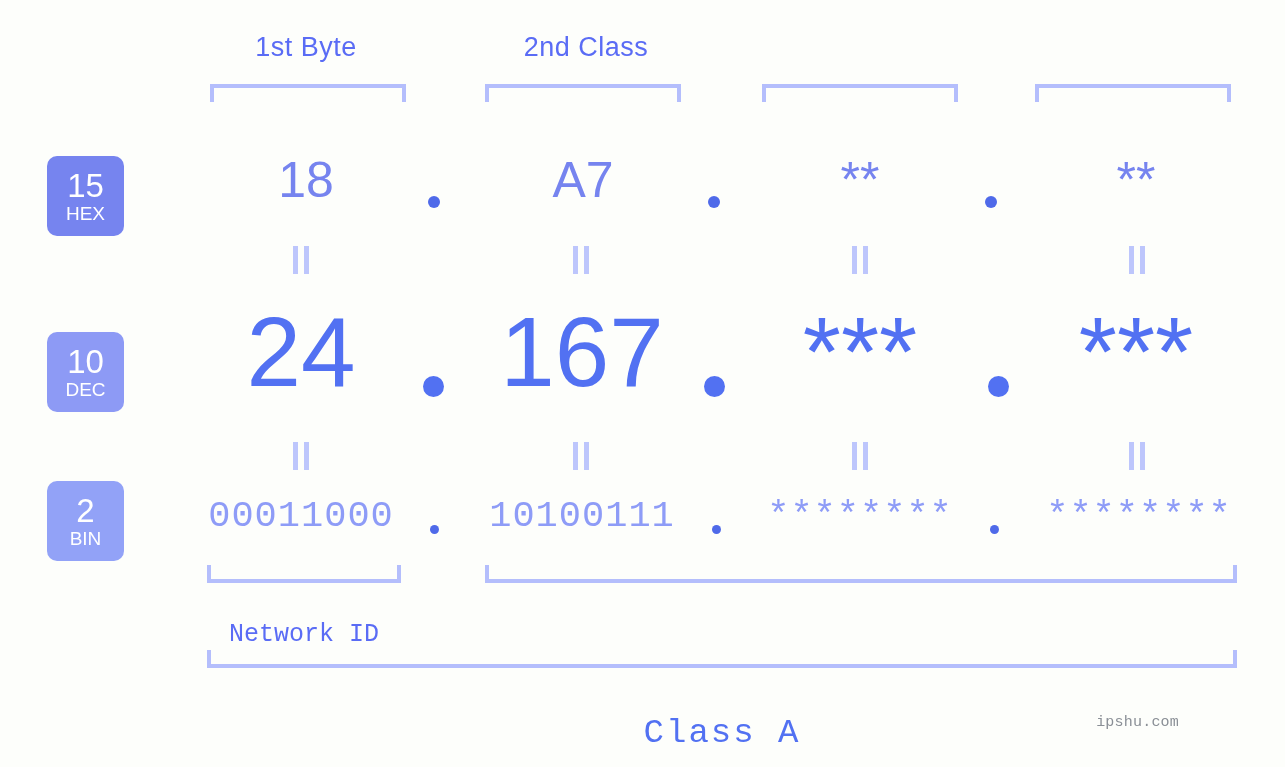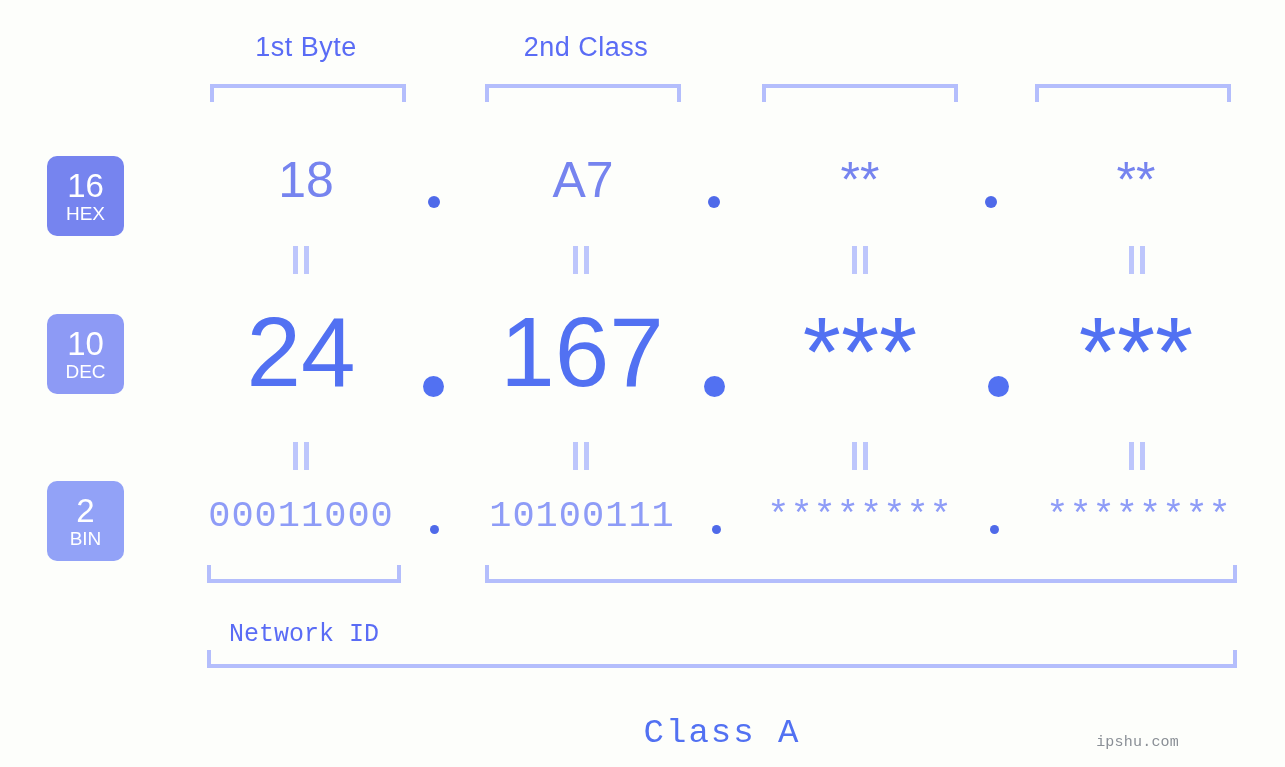--- a/index.html
+++ b/index.html
@@ -75,21 +75,21 @@
     font-weight: 400;
     font-family: "Liberation Sans", sans-serif;
   }
   .badge .nm {
     font-size: 19px;
     line-height: 21px;
     margin-top: 1px;
     font-family: "Liberation Sans", sans-serif;
   }
   .badge-hex { top: 156px; background: #7684ef; }
-  .badge-dec { top: 314px; background: #8d9af5; }
+  .badge-dec { top: 332px; background: #8d9af5; }
   .badge-bin { top: 481px; background: #92a2f7; }
 
   
   .val-cell {
     position: absolute;
     text-align: center;
     white-space: nowrap;
   }
 
   
@@ -180,42 +180,42 @@
     font-family: "Liberation Mono", monospace;
     letter-spacing: 2px;
     white-space: nowrap;
     margin-top: 21px;
   }
 
   
   .watermark {
     position: absolute;
     right: 17px;
-    bottom: 16px;
+    bottom: 36px;
     font-size: 15px;
     color: #8a8f96;
     font-family: "Liberation Mono", monospace;
     letter-spacing: 0.2px;
   }
 </style>
 </head>
 <body>
 
 <div class="canvas">
 
   <div class="byte-label" style="left:176px;">1st Byte</div>
   <div class="byte-label" style="left:456px;">2nd Class</div>
 
   <div class="bracket-top" style="left:210px; width:196px;"></div>
   <div class="bracket-top" style="left:485px; width:196px;"></div>
   <div class="bracket-top" style="left:762px; width:196px;"></div>
   <div class="bracket-top" style="left:1035px; width:196px;"></div>
 
   <div class="badge badge-hex">
-    <span class="num">16</span>
+    <span class="num">15</span>
     <span class="nm">HEX</span>
   </div>
 
   <div class="row-hex">
     <div class="val-cell" style="left:176px;">18</div>
     <div class="dot" style="left:428px;"></div>
     <div class="val-cell" style="left:453px;">A7</div>
     <div class="dot" style="left:708px;"></div>
     <div class="val-cell" style="left:730px;">**</div>
     <div class="dot" style="left:985px;"></div>

